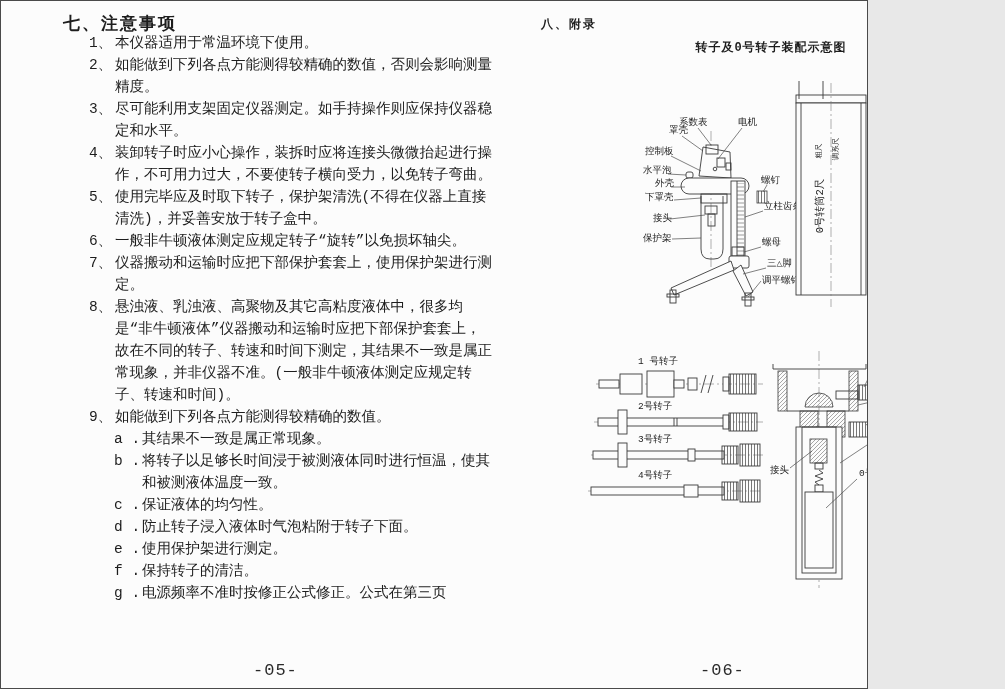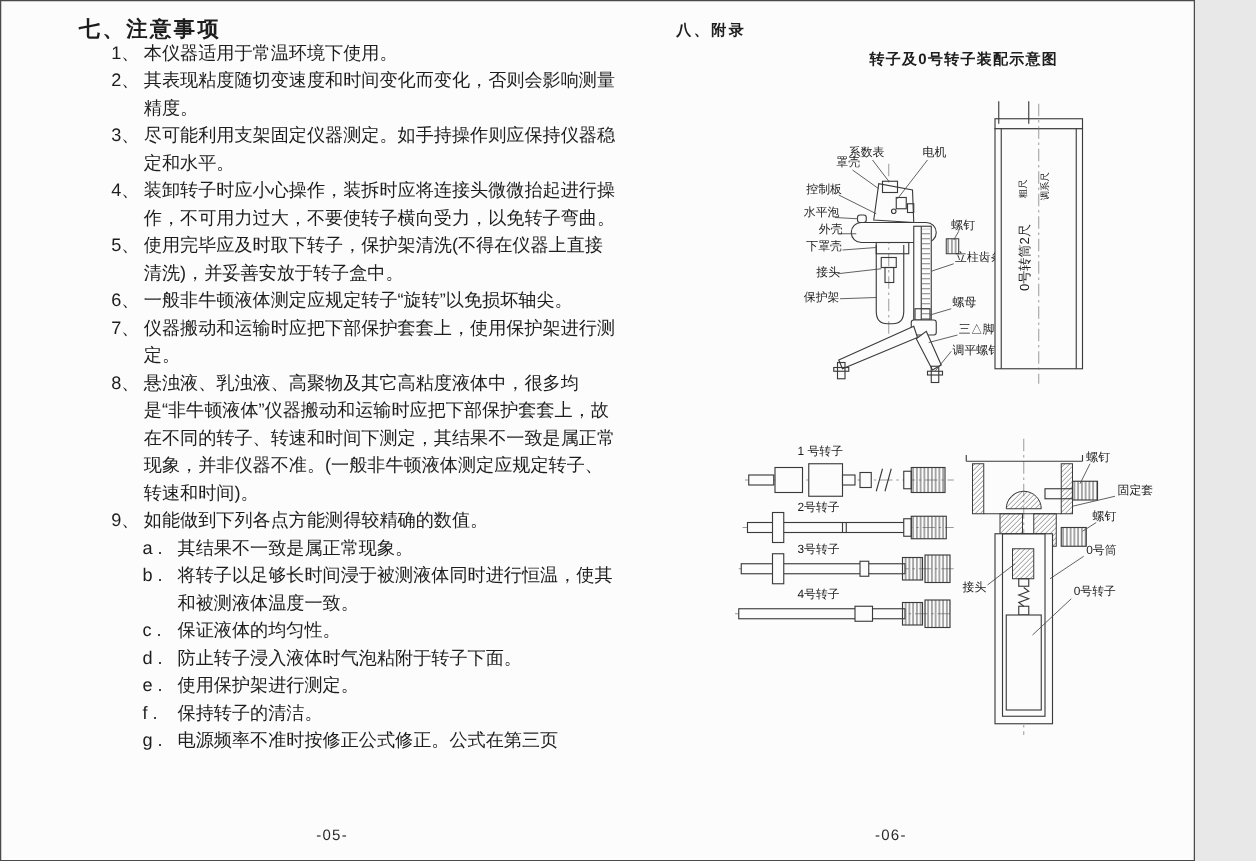--- a/index.html
+++ b/index.html
@@ -1,31 +1,31 @@
 <!DOCTYPE html>
 <html><head>
 <meta charset="utf-8">
 <style>
   html,body{margin:0;padding:0;background:#e8e8e8;}
   .page{
-    position:relative;width:956px;height:689px;box-sizing:border-box;
+    position:relative;width:868px;height:689px;box-sizing:border-box;
     background:#fcfcfc;border:1px solid #4a4a4a;overflow:hidden;
-    font-family:Liberation Sans, sans-serif;color:#1d1d1d;
+    font-family:Liberation Mono, monospace;color:#1d1d1d;
   }
   .h-left{position:absolute;left:62px;top:11px;font-size:17px;font-weight:bold;letter-spacing:2px;}
   .h-right{position:absolute;left:540px;top:15px;font-size:12px;font-weight:bold;letter-spacing:2px;}
   .diagram-title{position:absolute;left:630px;top:38px;width:280px;text-align:center;
     font-size:12px;font-weight:bold;letter-spacing:1px;}
   .left-col{position:absolute;left:88px;top:31px;width:404px;font-size:14.5px;line-height:22px;}
   .item{display:flex;align-items:flex-start;}
   .item .num{flex:none;width:26px;}
   .item .txt{flex:1;}
   .subs{margin-left:25px;}
   .subs .num{width:28px;}
-  .pgnum{position:absolute;font-size:12px;color:#2a2a2a;letter-spacing:1px;}
+  .pgnum{position:absolute;font-size:17px;color:#2a2a2a;letter-spacing:1px;}
   .pg-l{left:252px;top:660px;}
   .pg-r{left:699px;top:660px;}
   svg{position:absolute;overflow:visible;}
   .ln{stroke:#3a3a3a;stroke-width:0.9;fill:none;}
   .fw{stroke:#3a3a3a;stroke-width:0.9;fill:#fcfcfc;}
   .cl{stroke:#7a7a7a;stroke-width:0.6;fill:none;stroke-dasharray:10 3 2 3;}
   .ldr{stroke:#4a4a4a;stroke-width:0.7;fill:none;}
   .lbl{font-size:9.5px;fill:#1d1d1d;}
   .lbl-sm{font-size:7.5px;fill:#1d1d1d;}
   .lbl-lg{font-size:10.5px;fill:#1d1d1d;}
@@ -37,21 +37,21 @@
 
   <div class="h-left">七、注意事项</div>
 
   <div class="left-col">
     <div class="item">
       <span class="num">1、</span>
       <span class="txt">本仪器适用于常温环境下使用。</span>
     </div>
     <div class="item">
       <span class="num">2、</span>
-      <span class="txt">其表现粘度随切变速度和时间变化而变化，否则会影响测量精度。</span>
+      <span class="txt">如能做到下列各点方能测得较精确的数值，否则会影响测量精度。</span>
     </div>
     <div class="item">
       <span class="num">3、</span>
       <span class="txt">尽可能利用支架固定仪器测定。如手持操作则应保持仪器稳定和水平。</span>
     </div>
     <div class="item">
       <span class="num">4、</span>
       <span class="txt">装卸转子时应小心操作，装拆时应将连接头微微抬起进行操作，不可用力过大，不要使转子横向受力，以免转子弯曲。</span>
     </div>
     <div class="item">

